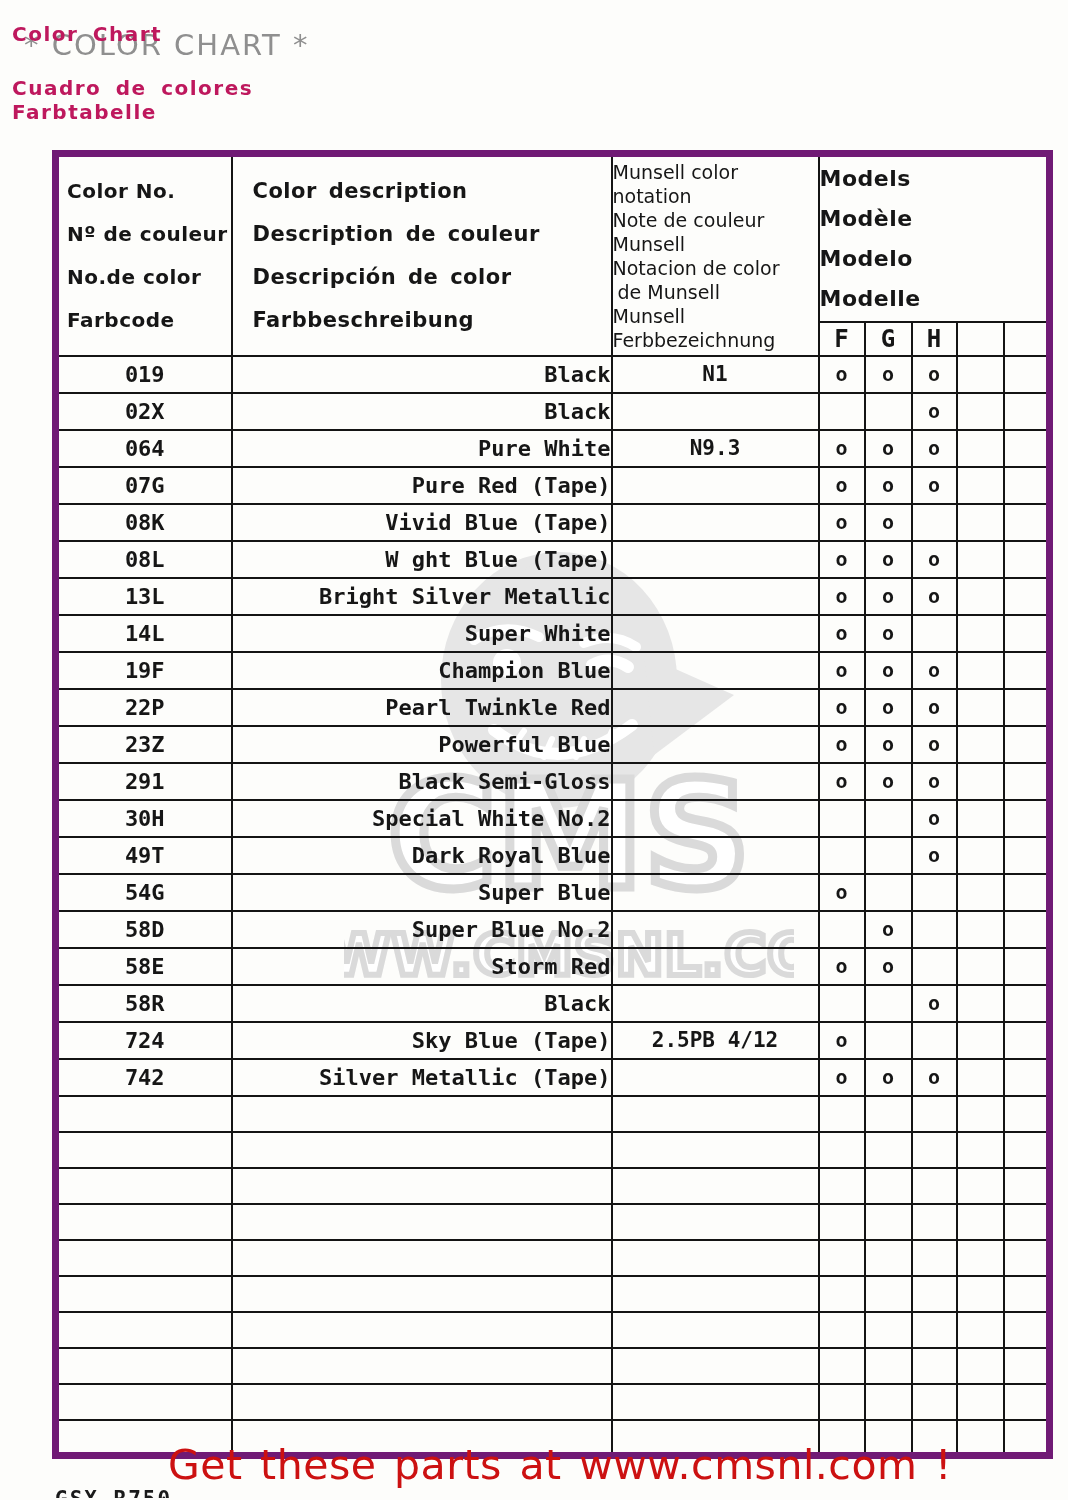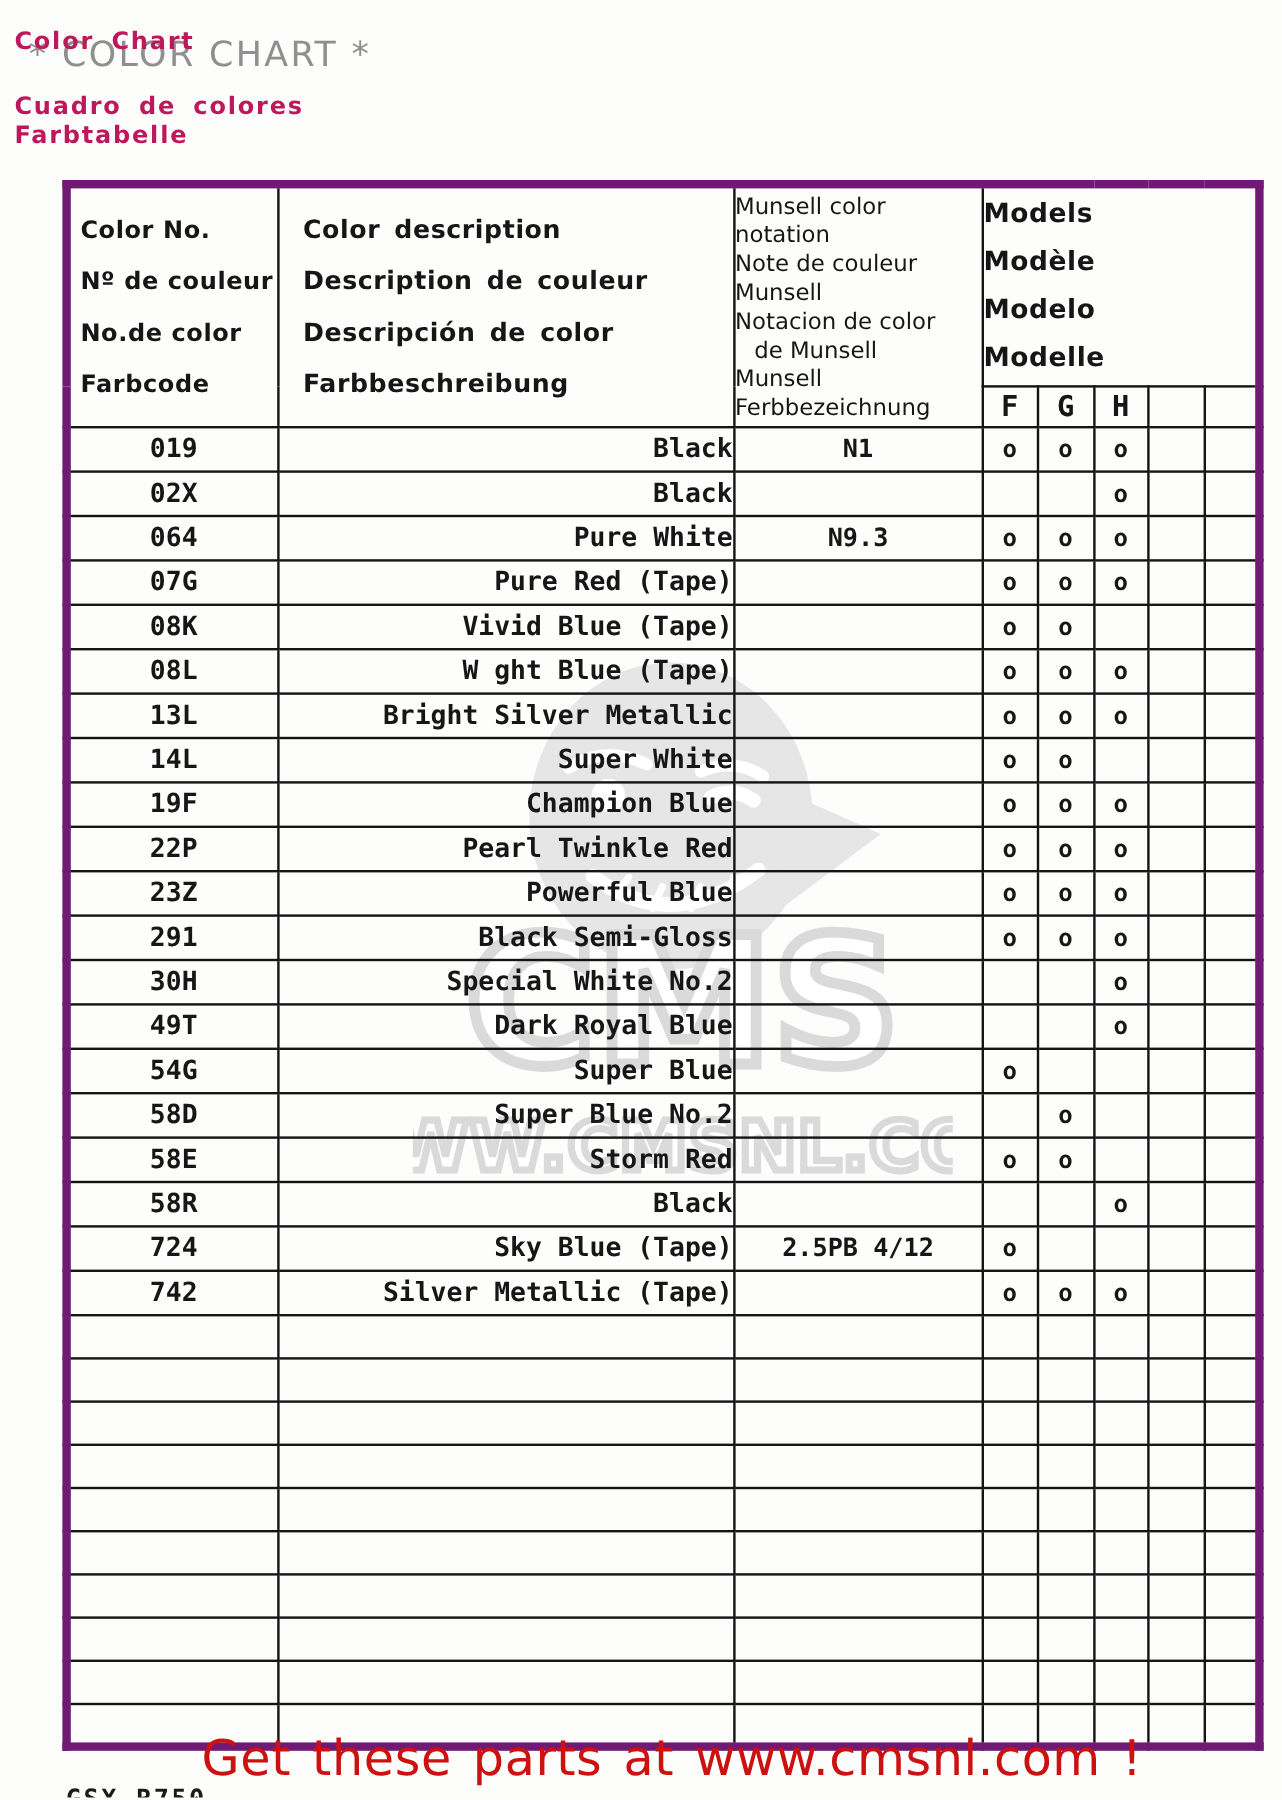--- a/index.html
+++ b/index.html
@@ -50,21 +50,21 @@
   th.h-desc .hl{
     display:block;font-size:21px;line-height:43px;padding-left:20px;
     letter-spacing:0.5px;word-spacing:4px;white-space:nowrap;text-align:left;font-weight:bold;
   }
   th.h-desc{padding-top:14px;}
   th.h-munsell{vertical-align:top;text-align:left;padding:4px 0 0 6px;}
   th.h-munsell .hlm{
     display:block;font-size:19px;line-height:24px;white-space:nowrap;
     text-align:left;font-weight:normal;letter-spacing:0px;
   }
-  th.h-munsell .indent{padding-left:16px;}
+  th.h-munsell .indent{padding-left:5px;}
   th.h-models{vertical-align:top;text-align:left;padding:16px 0 0 30px;}
   th.h-models .hl{
     display:block;font-size:22px;line-height:40px;white-space:nowrap;
     text-align:left;font-weight:bold;letter-spacing:0.5px;
   }
   th.h-sub{
     text-align:center;font-family:"DejaVu Sans Mono", monospace;
     font-size:24px;font-weight:bold;
   }
 

